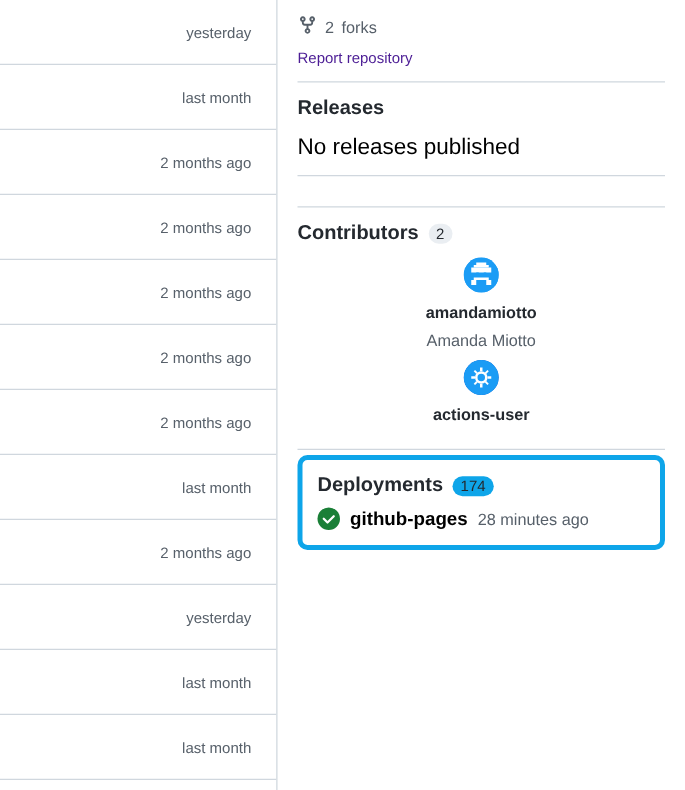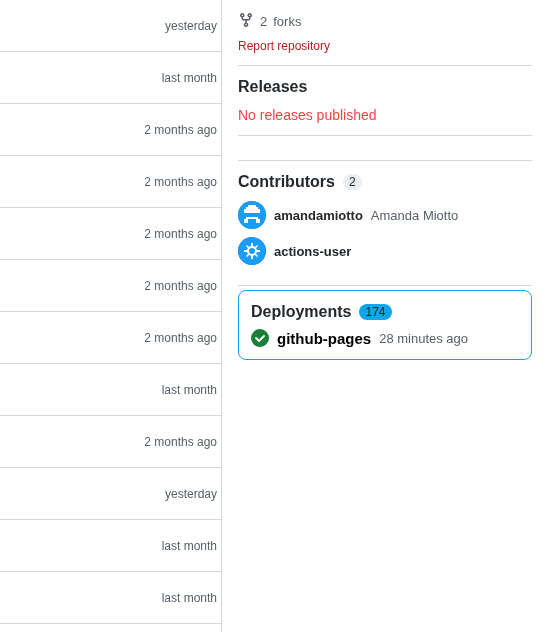--- a/index.html
+++ b/index.html
@@ -23,21 +23,21 @@
     .left-col {
       width: 222px;
       flex-shrink: 0;
       border-right: 1px solid #d0d7de;
     }
 
     .timestamp-row {
       display: flex;
       justify-content: flex-end;
       align-items: center;
-      padding: 8px 4px;
+      padding: 8px 20px;
       border-bottom: 1px solid #d0d7de;
       height: 52px;
       color: #57606a;
       font-size: 12px;
     }
 
     
     .right-col {
       flex: 1;
       padding: 0 16px;
@@ -56,34 +56,34 @@
     .forks-row {
       display: flex;
       align-items: center;
       gap: 6px;
       margin-bottom: 6px;
       color: #57606a;
       font-size: 13px;
     }
 
     .report-link {
-      color: #b91c1c;
+      color: #4c1d95;
       font-size: 12px;
       text-decoration: none;
     }
 
     .section-heading {
       font-size: 16px;
       font-weight: 600;
       margin-bottom: 8px;
     }
 
     .section-empty {
-      font-size: 14px;
-      color: #ef4444;
+      font-size: 18px;
+      color: #000000;
       margin-top: 11px;
     }
 
     .contributors-heading-row {
       display: flex;
       align-items: center;
       gap: 8px;
       margin-bottom: 10px;
     }
 
@@ -94,20 +94,21 @@
       font-size: 12px;
       font-weight: 500;
       color: #24292f;
     }
 
     .contributor-row {
       display: flex;
       align-items: center;
       gap: 8px;
       margin-bottom: 8px;
+      flex-direction: column;
     }
 
     .contributor-avatar {
       width: 28px;
       height: 28px;
       border-radius: 50%;
       overflow: hidden;
       flex-shrink: 0;
       background: #0969da;
       display: flex;
@@ -132,21 +133,21 @@
       color: #24292f;
     }
 
     .contributor-fullname {
       font-size: 13px;
       color: #57606a;
     }
 
     
     .deployments-section {
-      border: 1px solid #0ea5e9;
+      border: 4px solid #0ea5e9;
       border-radius: 8px;
       padding: 12px;
       margin-top: 4px;
     }
 
     .deployments-heading-row {
       display: flex;
       align-items: center;
       gap: 8px;
       margin-bottom: 8px;

